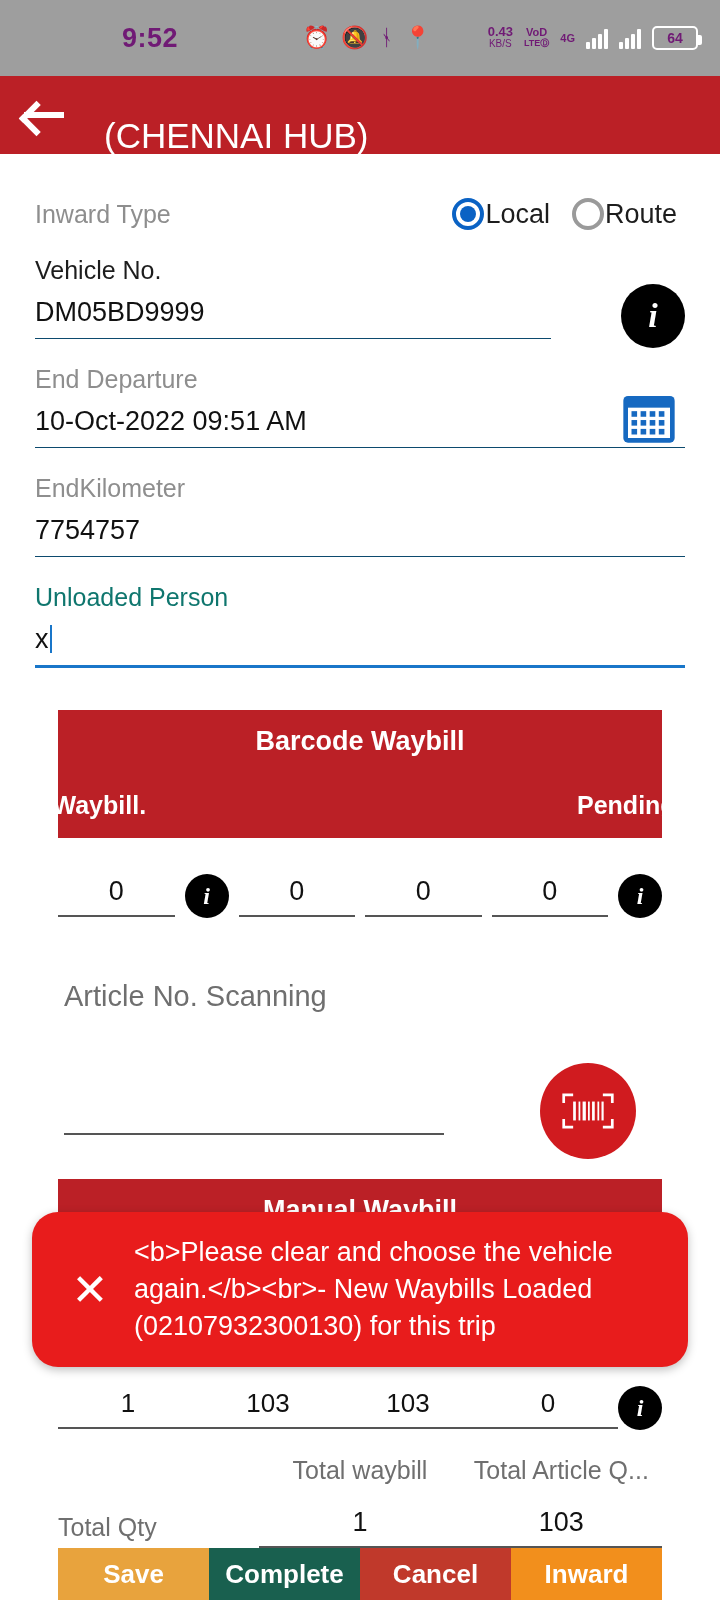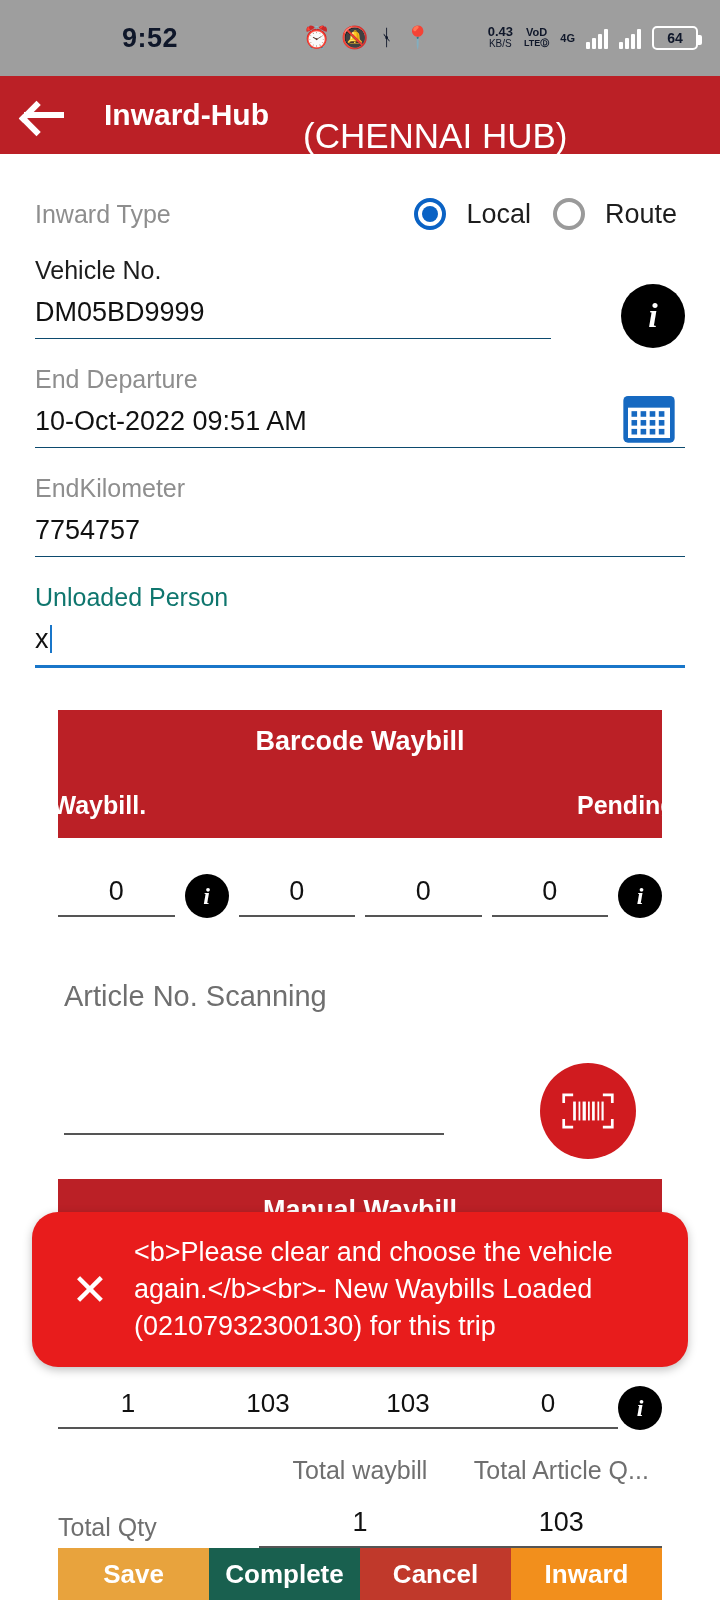--- a/index.html
+++ b/index.html
@@ -17,21 +17,21 @@
     background: #ffffff;
   }
 
   
   .statusbar {
     height: 76px;
     background: #9e9e9e;
     display: flex;
     align-items: center;
     padding: 0 22px;
-    color: #0f172a;
+    color: #701a75;
   }
   .status-time {
     font-size: 27px;
     font-weight: bold;
     letter-spacing: .5px;
     margin-left: 100px;
   }
   .status-right {
     margin-left: auto;
     display: flex;
@@ -84,21 +84,21 @@
   .content { padding: 0 35px; }
 
   .row-inward {
     display: flex; align-items: center; margin-top: 44px;
   }
   .lbl-muted { color: #8e8e8e; font-size: 25px; }
   .lbl-dark { color: #1d1d1d; font-size: 25px; }
   .lbl-blue { color: #0f766e; font-size: 25px; }
 
   .radios { margin-left: auto; display: flex; align-items: center; gap: 22px; margin-right: 8px;}
-  .radio { display: flex; align-items: center; gap: 20px; cursor: pointer; }
+  .radio { display: flex; align-items: center; gap: 1px; cursor: pointer; }
   .radio .dot {
     width: 32px; height: 32px; border-radius: 50%;
     border: 4px solid #9a9a9a; display: flex; align-items: center; justify-content: center;
   }
   .radio.on .dot { border-color: #0a62c4; }
   .radio.on .dot::after {
     content:""; width: 16px; height: 16px; border-radius: 50%; background: #0a62c4;
   }
   .radio span { font-size: 27px; color: #1d1d1d; }
 
@@ -236,21 +236,20 @@
           <i></i>
           <i></i>
           <i></i>
         </span>
       <span class="battery">64</span>
     </div>
   </div>
 
   <div class="appbar">
     <div class="back-arrow"></div>
-    <div class="app-title">Inward-Hub</div>
     <div class="app-sub">(CHENNAI HUB)</div>
   </div>
 
   <div class="content">
 
     <div class="row-inward">
       <div class="lbl-muted">Inward Type</div>
       <div class="radios">
         <div class="radio on">
           <span class="dot"></span>

